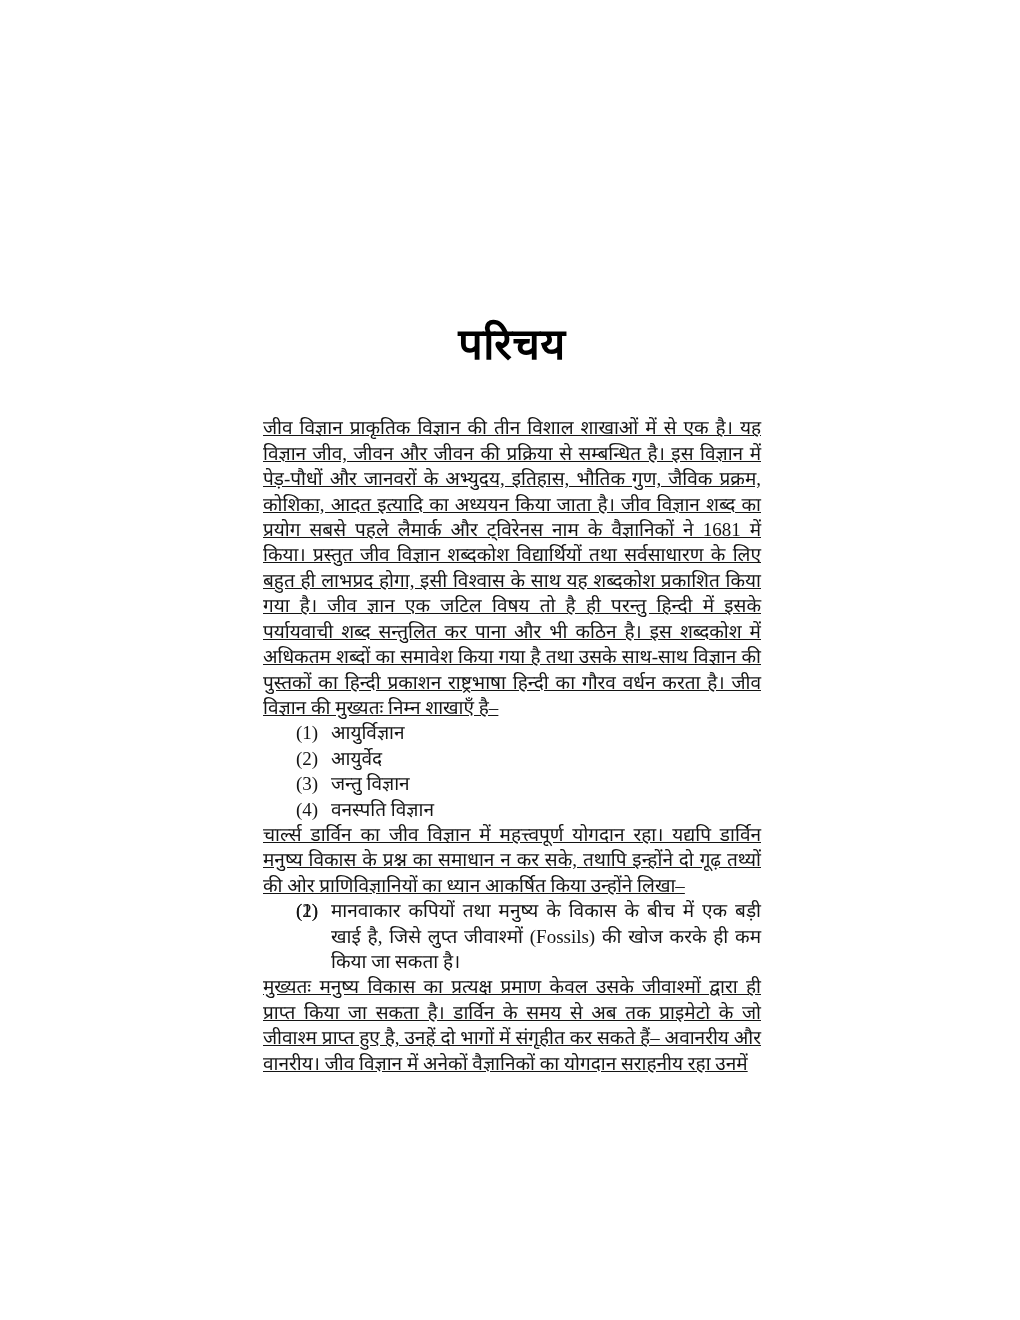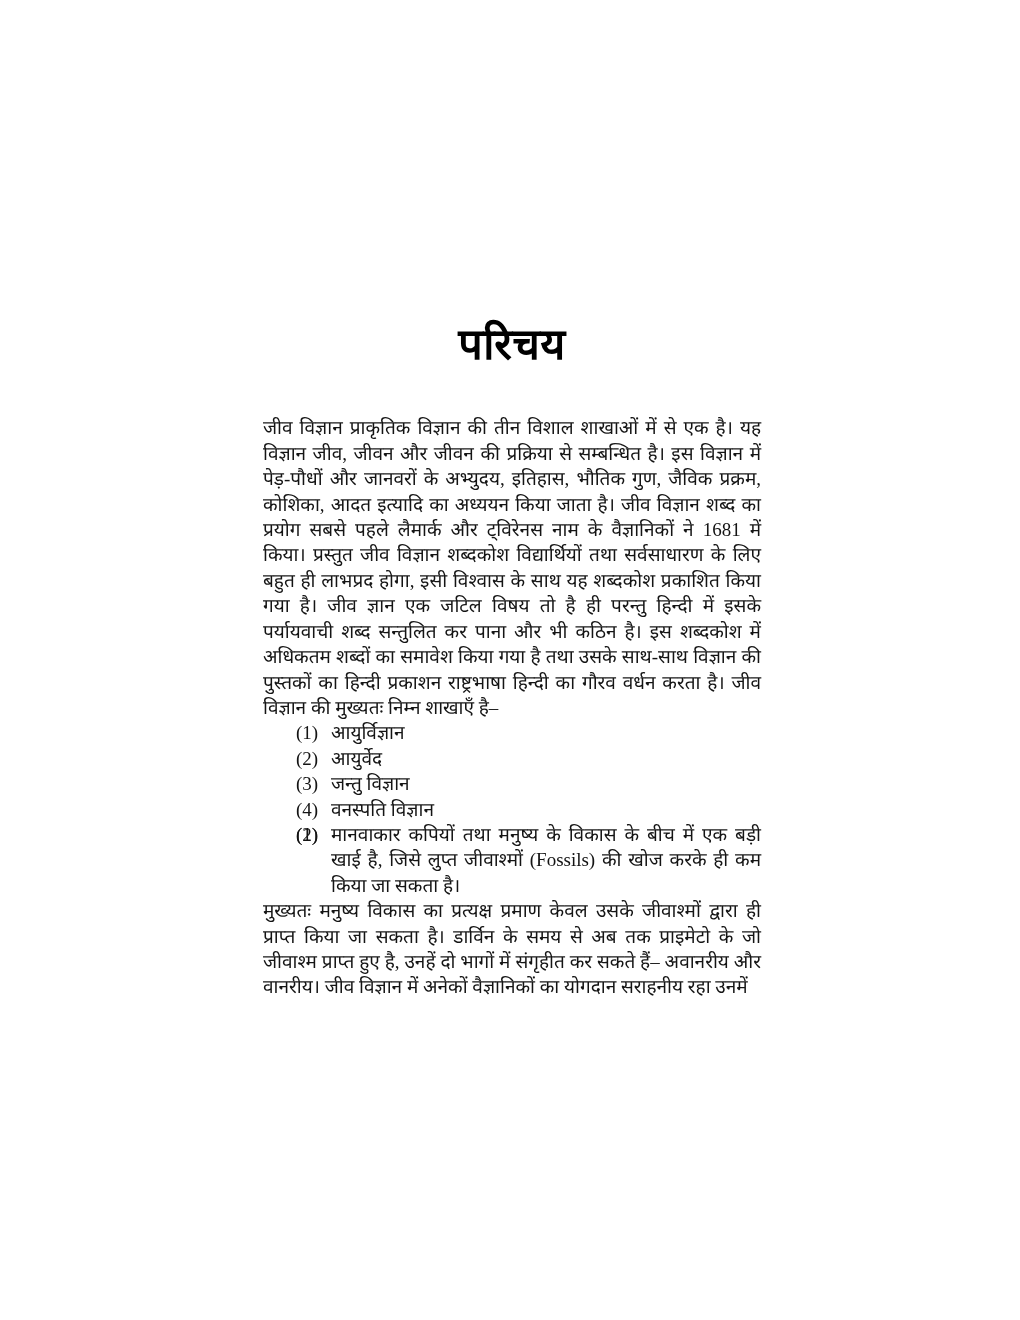--- a/index.html
+++ b/index.html
@@ -30,20 +30,21 @@
     font-size: 43px;
     line-height: 1.15;
     font-weight: bold;
     color: #000000;
     letter-spacing: 0.5px;
   }
   .para {
     margin: 0;
     text-align: justify;
     text-justify: inter-word;
+    text-decoration: underline;
   }
   .list {
     margin: 0;
   }
   .list-item {
     position: relative;
     padding-left: 68px;
     text-align: justify;
     text-justify: inter-word;
   }
@@ -76,20 +77,21 @@
       <div class="list-item">
         <span class="num">(3)</span>
         <span class="item-text">जन्तु विज्ञान</span>
       </div>
       <div class="list-item">
         <span class="num">(4)</span>
         <span class="item-text">वनस्पति विज्ञान</span>
       </div>
     </div>
 
+    <p class="para">चार्ल्स डार्विन का जीव विज्ञान में महत्त्वपूर्ण योगदान रहा। यद्यपि डार्विन मनुष्य विकास के प्रश्न का समाधान न कर सके, तथापि इन्होंने दो गूढ़ तथ्यों की ओर प्राणिविज्ञानियों का ध्यान आकर्षित किया उन्होंने लिखा–</p>
 
     <div class="list">
       <div class="list-item">
         <span class="num">(1)</span>
       </div>
       <div class="list-item">
         <span class="num">(2)</span>
         <span class="item-text">मानवाकार कपियों तथा मनुष्य के विकास के बीच में एक बड़ी खाई है, जिसे लुप्त जीवाश्मों (Fossils) की खोज करके ही कम किया जा सकता है।</span>
       </div>
     </div>

